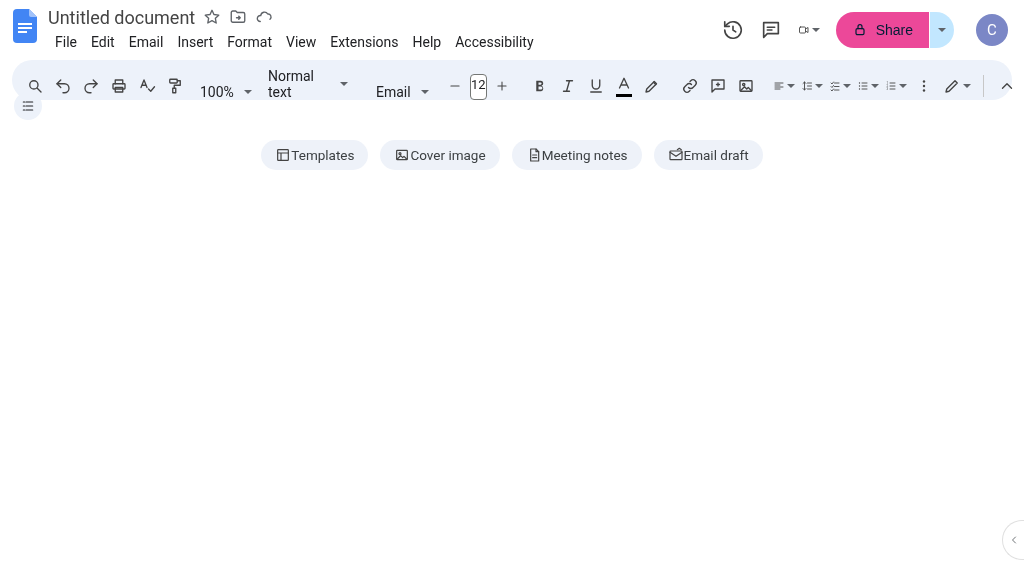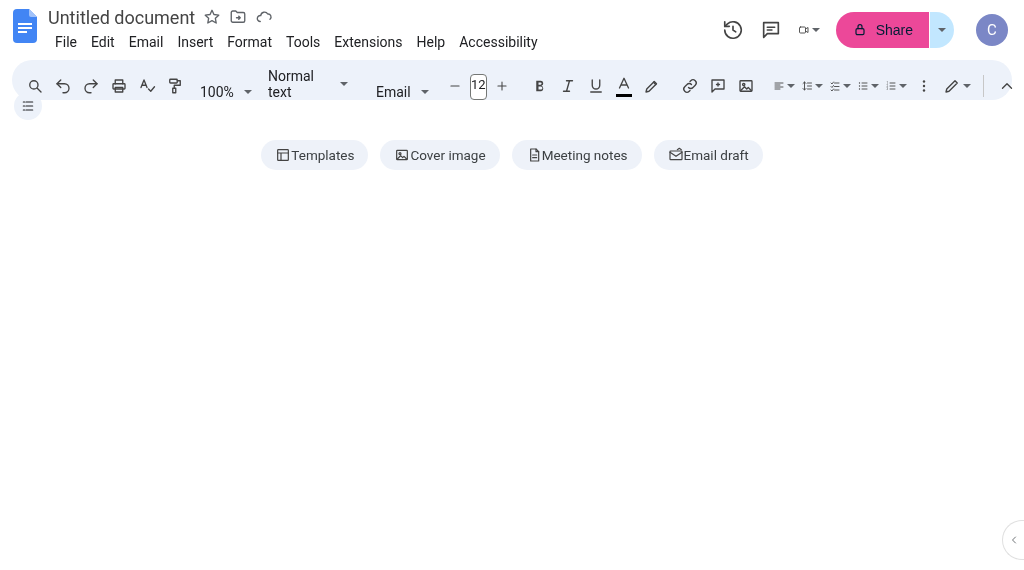--- a/index.html
+++ b/index.html
@@ -87,21 +87,21 @@
             <path d="M7 18a4 4 0 1 1 .7-7.95A5 5 0 0 1 17 8a4 4 0 0 1 3 7"></path>
           </svg>
         </span>
     </div>
     <div class="menus">
       <span class="menu-item">File</span>
       <span class="menu-item">Edit</span>
       <span class="menu-item">Email</span>
       <span class="menu-item">Insert</span>
       <span class="menu-item">Format</span>
-      <span class="menu-item">Tools</span>
+      <span class="menu-item">View</span>
       <span class="menu-item">Extensions</span>
       <span class="menu-item">Help</span>
       <span class="menu-item">Accessibility</span>
     </div>
   </div>
   <div class="right-actions">
     <span class="ract">
         <svg viewBox="0 0 24 24" class="svg-stroke">
           <path d="M3 12a9 9 0 1 0 3-6.7L3 8"></path>
           <path d="M3 3v5h5"></path>

